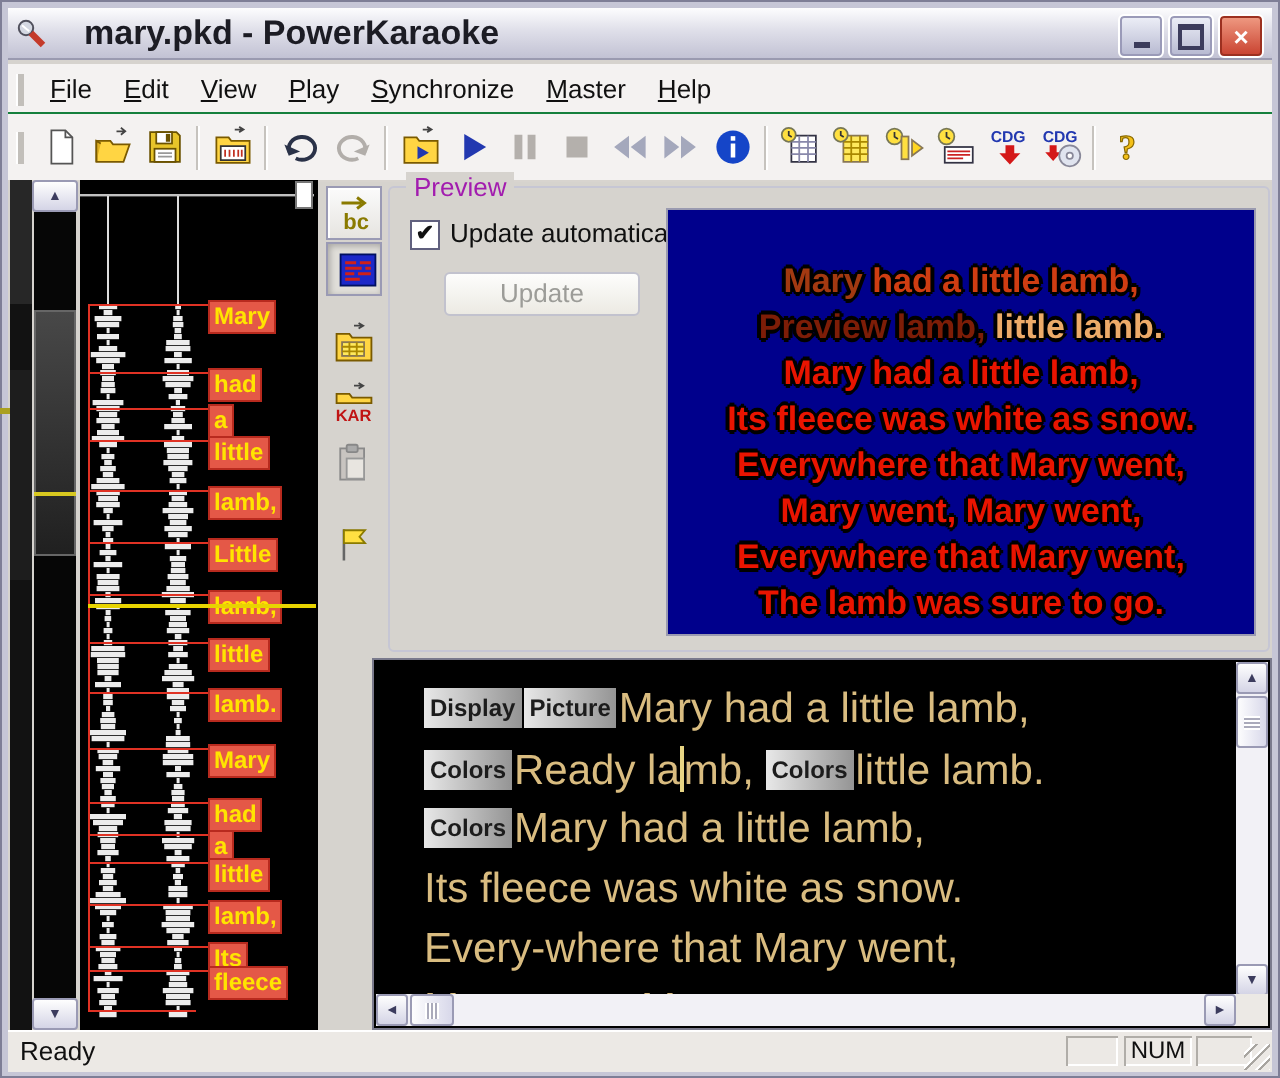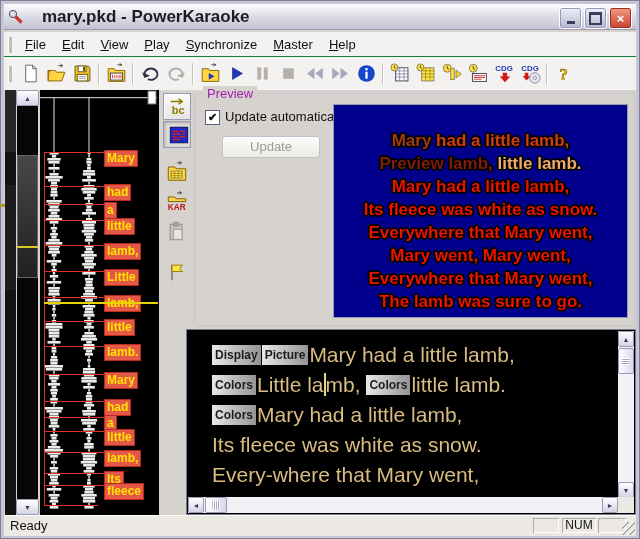--- a/index.html
+++ b/index.html
@@ -556,21 +556,21 @@
           <div class="pline"><span style="color: rgb(233, 20, 0);">Mary went, Mary went,</span></div>
           <div class="pline"><span style="color: rgb(233, 20, 0);">Everywhere that Mary went,</span></div>
           <div class="pline"><span style="color: rgb(233, 20, 0);">The lamb was sure to go.</span></div>
         </div>
     </div>
   </div>
 
   <div class="editor">
     <div id="editor-lines">
         <div class="eline"><span class="chip">Display</span><span class="chip">Picture</span><span>Mary had a little lamb,</span></div>
-        <div class="eline"><span class="chip">Colors</span><span>Little la</span><span class="caret"></span><span>mb, </span><span class="chip">Colors</span><span>little lamb.</span></div>
+        <div class="eline"><span class="chip">Colors</span><span>Ready la</span><span class="caret"></span><span>mb, </span><span class="chip">Colors</span><span>little lamb.</span></div>
         <div class="eline"><span class="chip">Colors</span><span>Mary had a little lamb,</span></div>
         <div class="eline"><span>Its fleece was white as snow.</span></div>
         <div class="eline"><span>Every-where that Mary went,</span></div>
         <div class="eline"><span>Mary went, Mary went,</span></div>
       </div>
     <div class="vsb">
       <div class="sb2-btn" style="left:0;top:0;width:16px;height:16px;">▲</div>
       <div class="sb2-thumb" style="left:0;top:17px;width:16px;height:26px;">
           <span class="gripdots"></span>
         </div>

